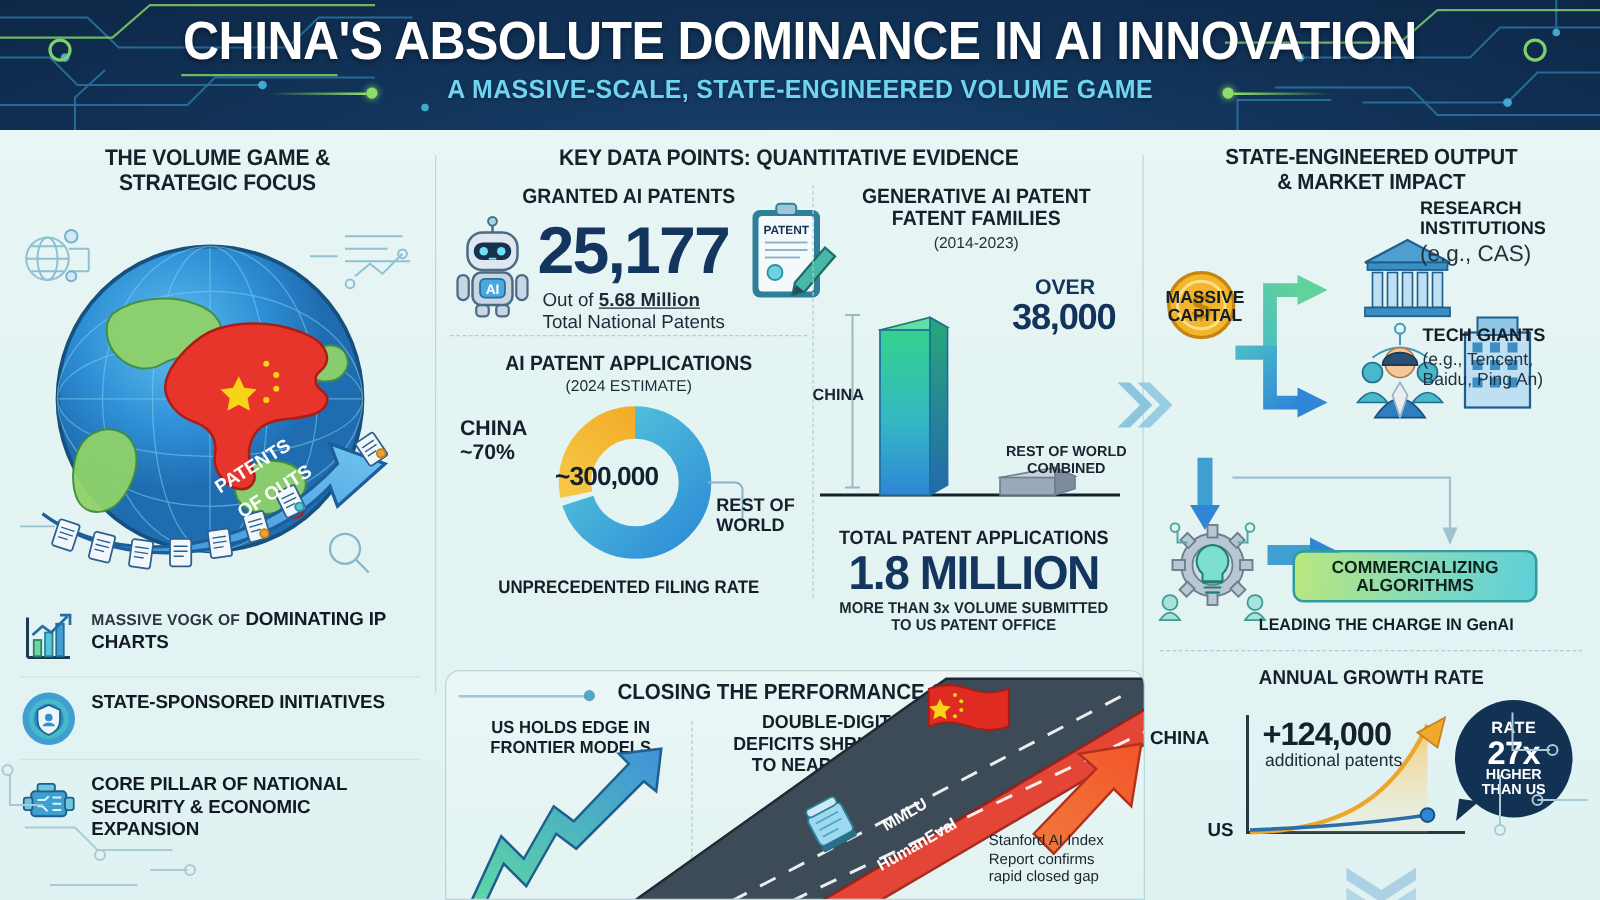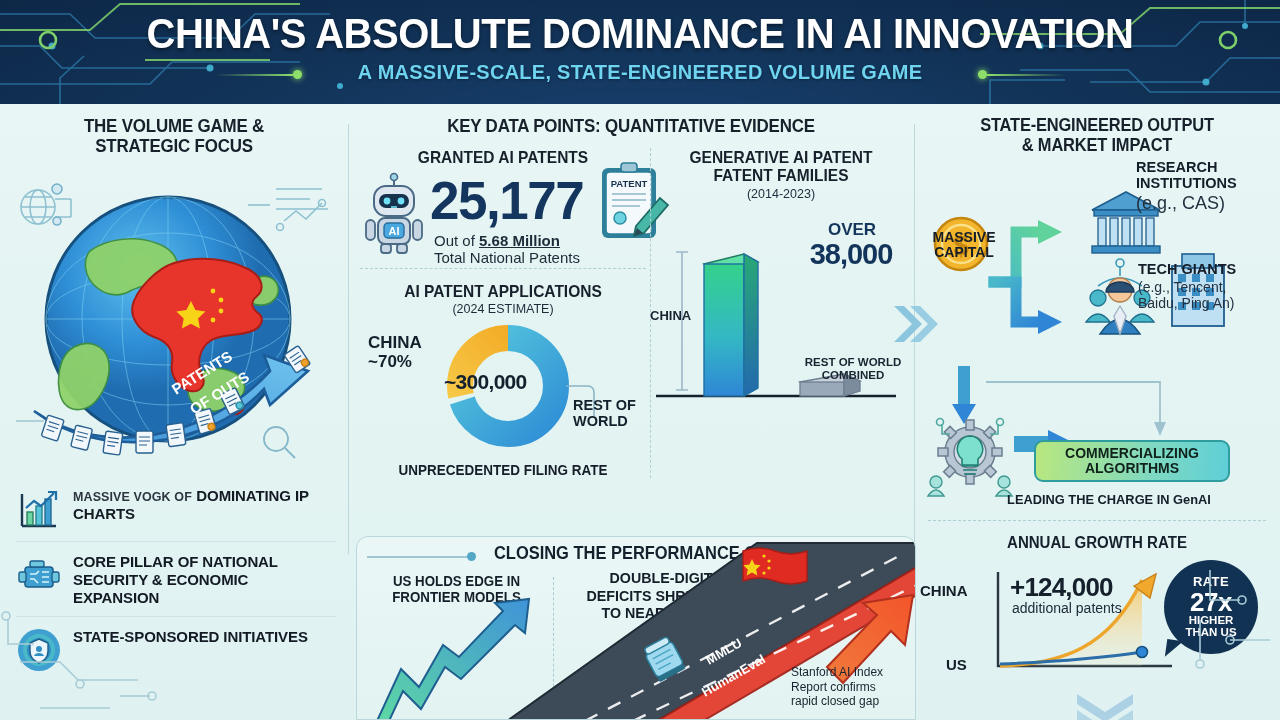--- a/index.html
+++ b/index.html
@@ -131,21 +131,21 @@
          background:linear-gradient(95deg,#b9e77e 0%, #7fd9c0 60%, #5fcfd8 100%);
          display:flex; align-items:center; justify-content:center; text-align:center;
          font-size:14px; font-weight:bold; color:#10221c; line-height:1.1; }
   .comm-foot{ position:absolute; left:30px; top:388px; width:330px; text-align:center;
               font-size:13.5px; font-weight:bold; color:#141d28; transform:scaleX(.95); }
 
   .agr{ position:absolute; left:0; top:430px; width:366px; }
   .agr-t{ text-align:center; font-size:16px; font-weight:bold; color:#16202c; transform:scaleX(.94); }
   .agr-s{ text-align:center; font-size:12.5px; color:#20303f; margin-top:1px; }
   .agr-china{ position:absolute; left:6px; top:48px; font-size:15px; font-weight:bold; color:#141d28; }
-  .agr-us{ position:absolute; left:32px; top:122px; font-size:15px; font-weight:bold; color:#141d28; }
+  .agr-us{ position:absolute; left:52px; top:122px; font-size:15px; font-weight:bold; color:#141d28; }
   .agr-big{ position:absolute; left:96px; top:38px; font-size:26px; font-weight:bold; color:#15202c; letter-spacing:-.8px; }
   .agr-sm{ position:absolute; left:98px; top:66px; font-size:14px; color:#202c39; }
   .bubble{ position:absolute; left:250px; top:26px; width:94px; height:94px; border-radius:50%;
            background:#123253; color:#fff; text-align:center; display:flex; flex-direction:column;
            align-items:center; justify-content:center; line-height:1.02; }
   .bubble .b1{ font-size:13px; font-weight:bold; letter-spacing:.4px; }
   .bubble .b2{ font-size:26px; font-weight:bold; letter-spacing:-.5px; }
   .bubble .b3{ font-size:11.5px; font-weight:bold; }
   .bubble-tail{ position:absolute; left:252px; top:106px; width:0; height:0;
                 border-left:16px solid #123253; border-bottom:18px solid transparent; transform:rotate(8deg); }
@@ -328,48 +328,48 @@
           </svg>
         </span>
         <span class="b-text">
           <span class="b-sm">MASSIVE VOGK OF</span>
           <span class="b-lg">DOMINATING IP CHARTS</span>
         </span>
       </div>
       <div class="bullet">
         <span class="b-icon">
           <svg viewBox="0 0 46 46" width="46" height="46">
-            <rect x="9" y="15" width="28" height="20" rx="3" fill="#3f9fd0" stroke="#1d5f8d" stroke-width="1.6"></rect>
-            <rect x="14" y="9" width="14" height="6" rx="2" fill="#6fc7dd" stroke="#1d5f8d" stroke-width="1.4"></rect>
-            <rect x="3" y="20" width="7" height="10" rx="2" fill="#6fc7dd" stroke="#1d5f8d" stroke-width="1.4"></rect>
-            <rect x="36" y="20" width="7" height="10" rx="2" fill="#6fc7dd" stroke="#1d5f8d" stroke-width="1.4"></rect>
-            <g stroke="#d9f3fb" stroke-width="1.6" fill="none">
-              <path d="M14 22h6l3-3"></path>
-                <path d="M14 27h4l4 4"></path>
-              <path d="M26 20h7M26 25h7M26 30h7"></path>
-            </g>
-          </svg>
-        </span>
-        <span class="b-text">
-          <span class="b-lg">CORE PILLAR OF NATIONAL SECURITY &amp; ECONOMIC EXPANSION</span>
-        </span>
-      </div>
-      <div class="bullet">
-        <span class="b-icon">
-          <svg viewBox="0 0 46 46" width="46" height="46">
             <circle cx="23" cy="23" r="21" fill="#3f9fd0"></circle>
             <circle cx="23" cy="23" r="16" fill="#49b8c9"></circle>
             <circle cx="23" cy="23" r="12" fill="#2f8fc5"></circle>
             <path d="M23 12l9 4v8c0 6-4 10-9 12-5-2-9-6-9-12v-8z" fill="#eaf6fb" stroke="#1d5f8d" stroke-width="1.4"></path>
             <circle cx="23" cy="22" r="3" fill="#2f8fc5"></circle>
             <path d="M18 29c1-4 9-4 10 0z" fill="#2f8fc5"></path>
           </svg>
         </span>
         <span class="b-text">
           <span class="b-lg">STATE-SPONSORED INITIATIVES</span>
+        </span>
+      </div>
+      <div class="bullet">
+        <span class="b-icon">
+          <svg viewBox="0 0 46 46" width="46" height="46">
+            <rect x="9" y="15" width="28" height="20" rx="3" fill="#3f9fd0" stroke="#1d5f8d" stroke-width="1.6"></rect>
+            <rect x="14" y="9" width="14" height="6" rx="2" fill="#6fc7dd" stroke="#1d5f8d" stroke-width="1.4"></rect>
+            <rect x="3" y="20" width="7" height="10" rx="2" fill="#6fc7dd" stroke="#1d5f8d" stroke-width="1.4"></rect>
+            <rect x="36" y="20" width="7" height="10" rx="2" fill="#6fc7dd" stroke="#1d5f8d" stroke-width="1.4"></rect>
+            <g stroke="#d9f3fb" stroke-width="1.6" fill="none">
+              <path d="M14 22h6l3-3"></path>
+                <path d="M14 27h4l4 4"></path>
+              <path d="M26 20h7M26 25h7M26 30h7"></path>
+            </g>
+          </svg>
+        </span>
+        <span class="b-text">
+          <span class="b-lg">CORE PILLAR OF NATIONAL SECURITY &amp; ECONOMIC EXPANSION</span>
         </span>
       </div>
     </div>
   </div>
 
   <div class="col colC">
     <div class="sect-title c-head">KEY DATA POINTS: QUANTITATIVE EVIDENCE</div>
 
     <div class="granted">
       <div class="g-title">GRANTED AI PATENTS</div>
@@ -493,20 +493,28 @@
       </div>
       <div class="gen-china">CHINA</div>
       <div class="gen-over">OVER</div>
       <div class="gen-num">38,000</div>
       <div class="gen-rowlbl">
         <div>REST OF WORLD</div>
         <div>COMBINED</div>
       </div>
     </div>
 
+    <div class="totbox">
+      <div class="tot-t">TOTAL PATENT APPLICATIONS</div>
+      <div class="tot-big">1.8 MILLION</div>
+      <div class="tot-s">
+        <div>MORE THAN 3x VOLUME SUBMITTED</div>
+        <div>TO US PATENT OFFICE</div>
+      </div>
+    </div>
   </div>
 
   <div class="gap">
     <div class="gap-title">CLOSING THE PERFORMANCE GAP</div>
     <div class="gap-dot" style="left:110px;"></div>
     <div class="gap-dl" style="left:10px; width:100px;"></div>
     <div class="gap-dot" style="left:452px;"></div>
     <div class="gap-dl" style="left:461px; width:92px;"></div>
 
     <div class="gap-left">

